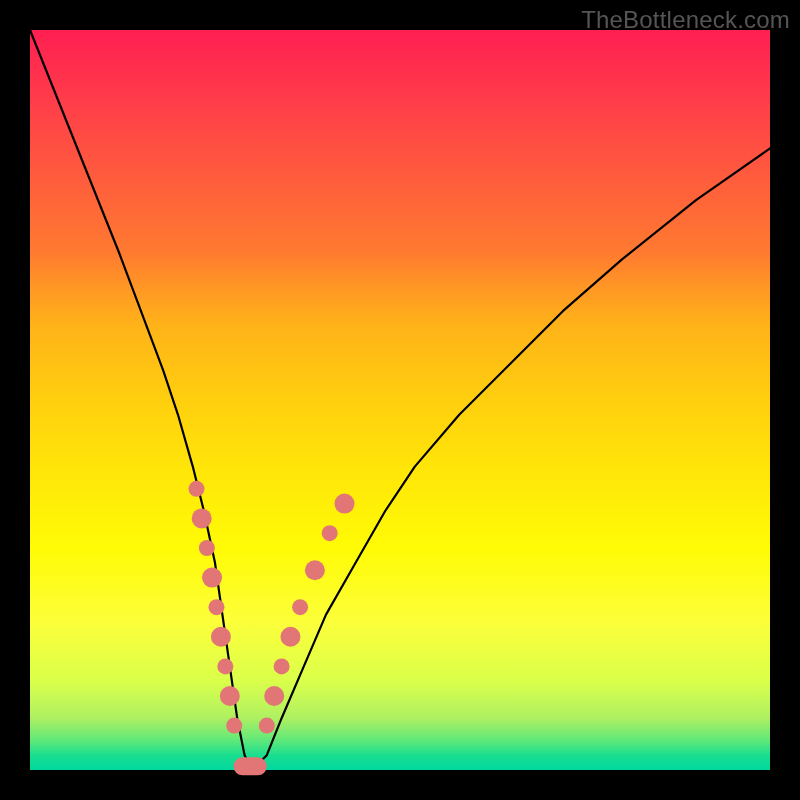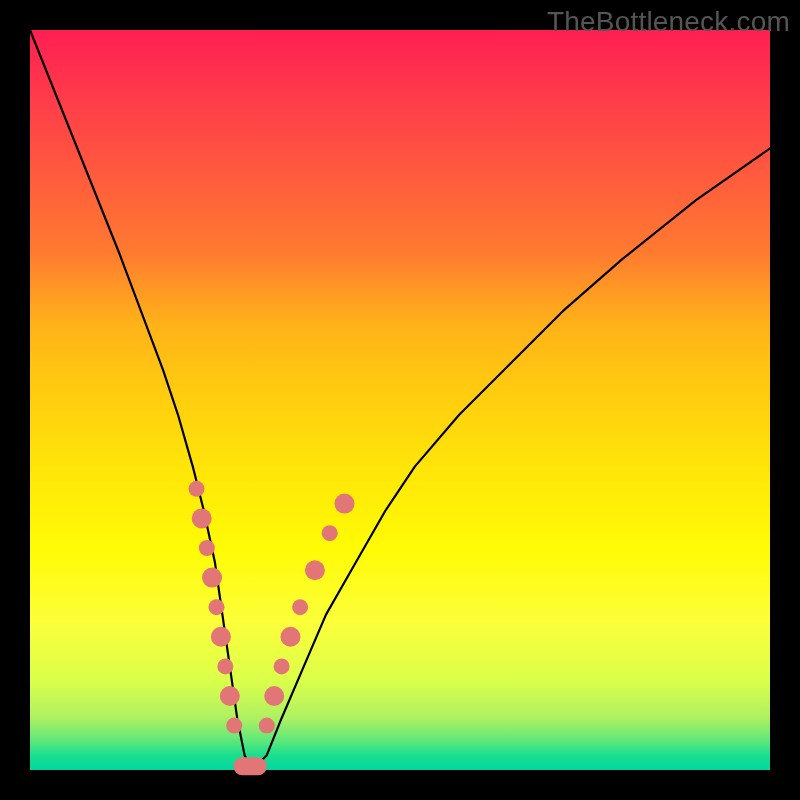--- a/index.html
+++ b/index.html
@@ -42,21 +42,21 @@
       #5fe87a 96%,
       #1ade8e 98%,
       #00d8a0 100%
     );
   }
   .watermark {
     position: absolute;
     top: 6px;
     right: 10px;
     color: #555;
-    font-size: 28px;
+    font-size: 24px;
     font-weight: 500;
     letter-spacing: 0.2px;
     user-select: none;
   }
   svg.curve-layer {
     position: absolute;
     left: 0;
     top: 0;
     width: 740px;
     height: 740px;

